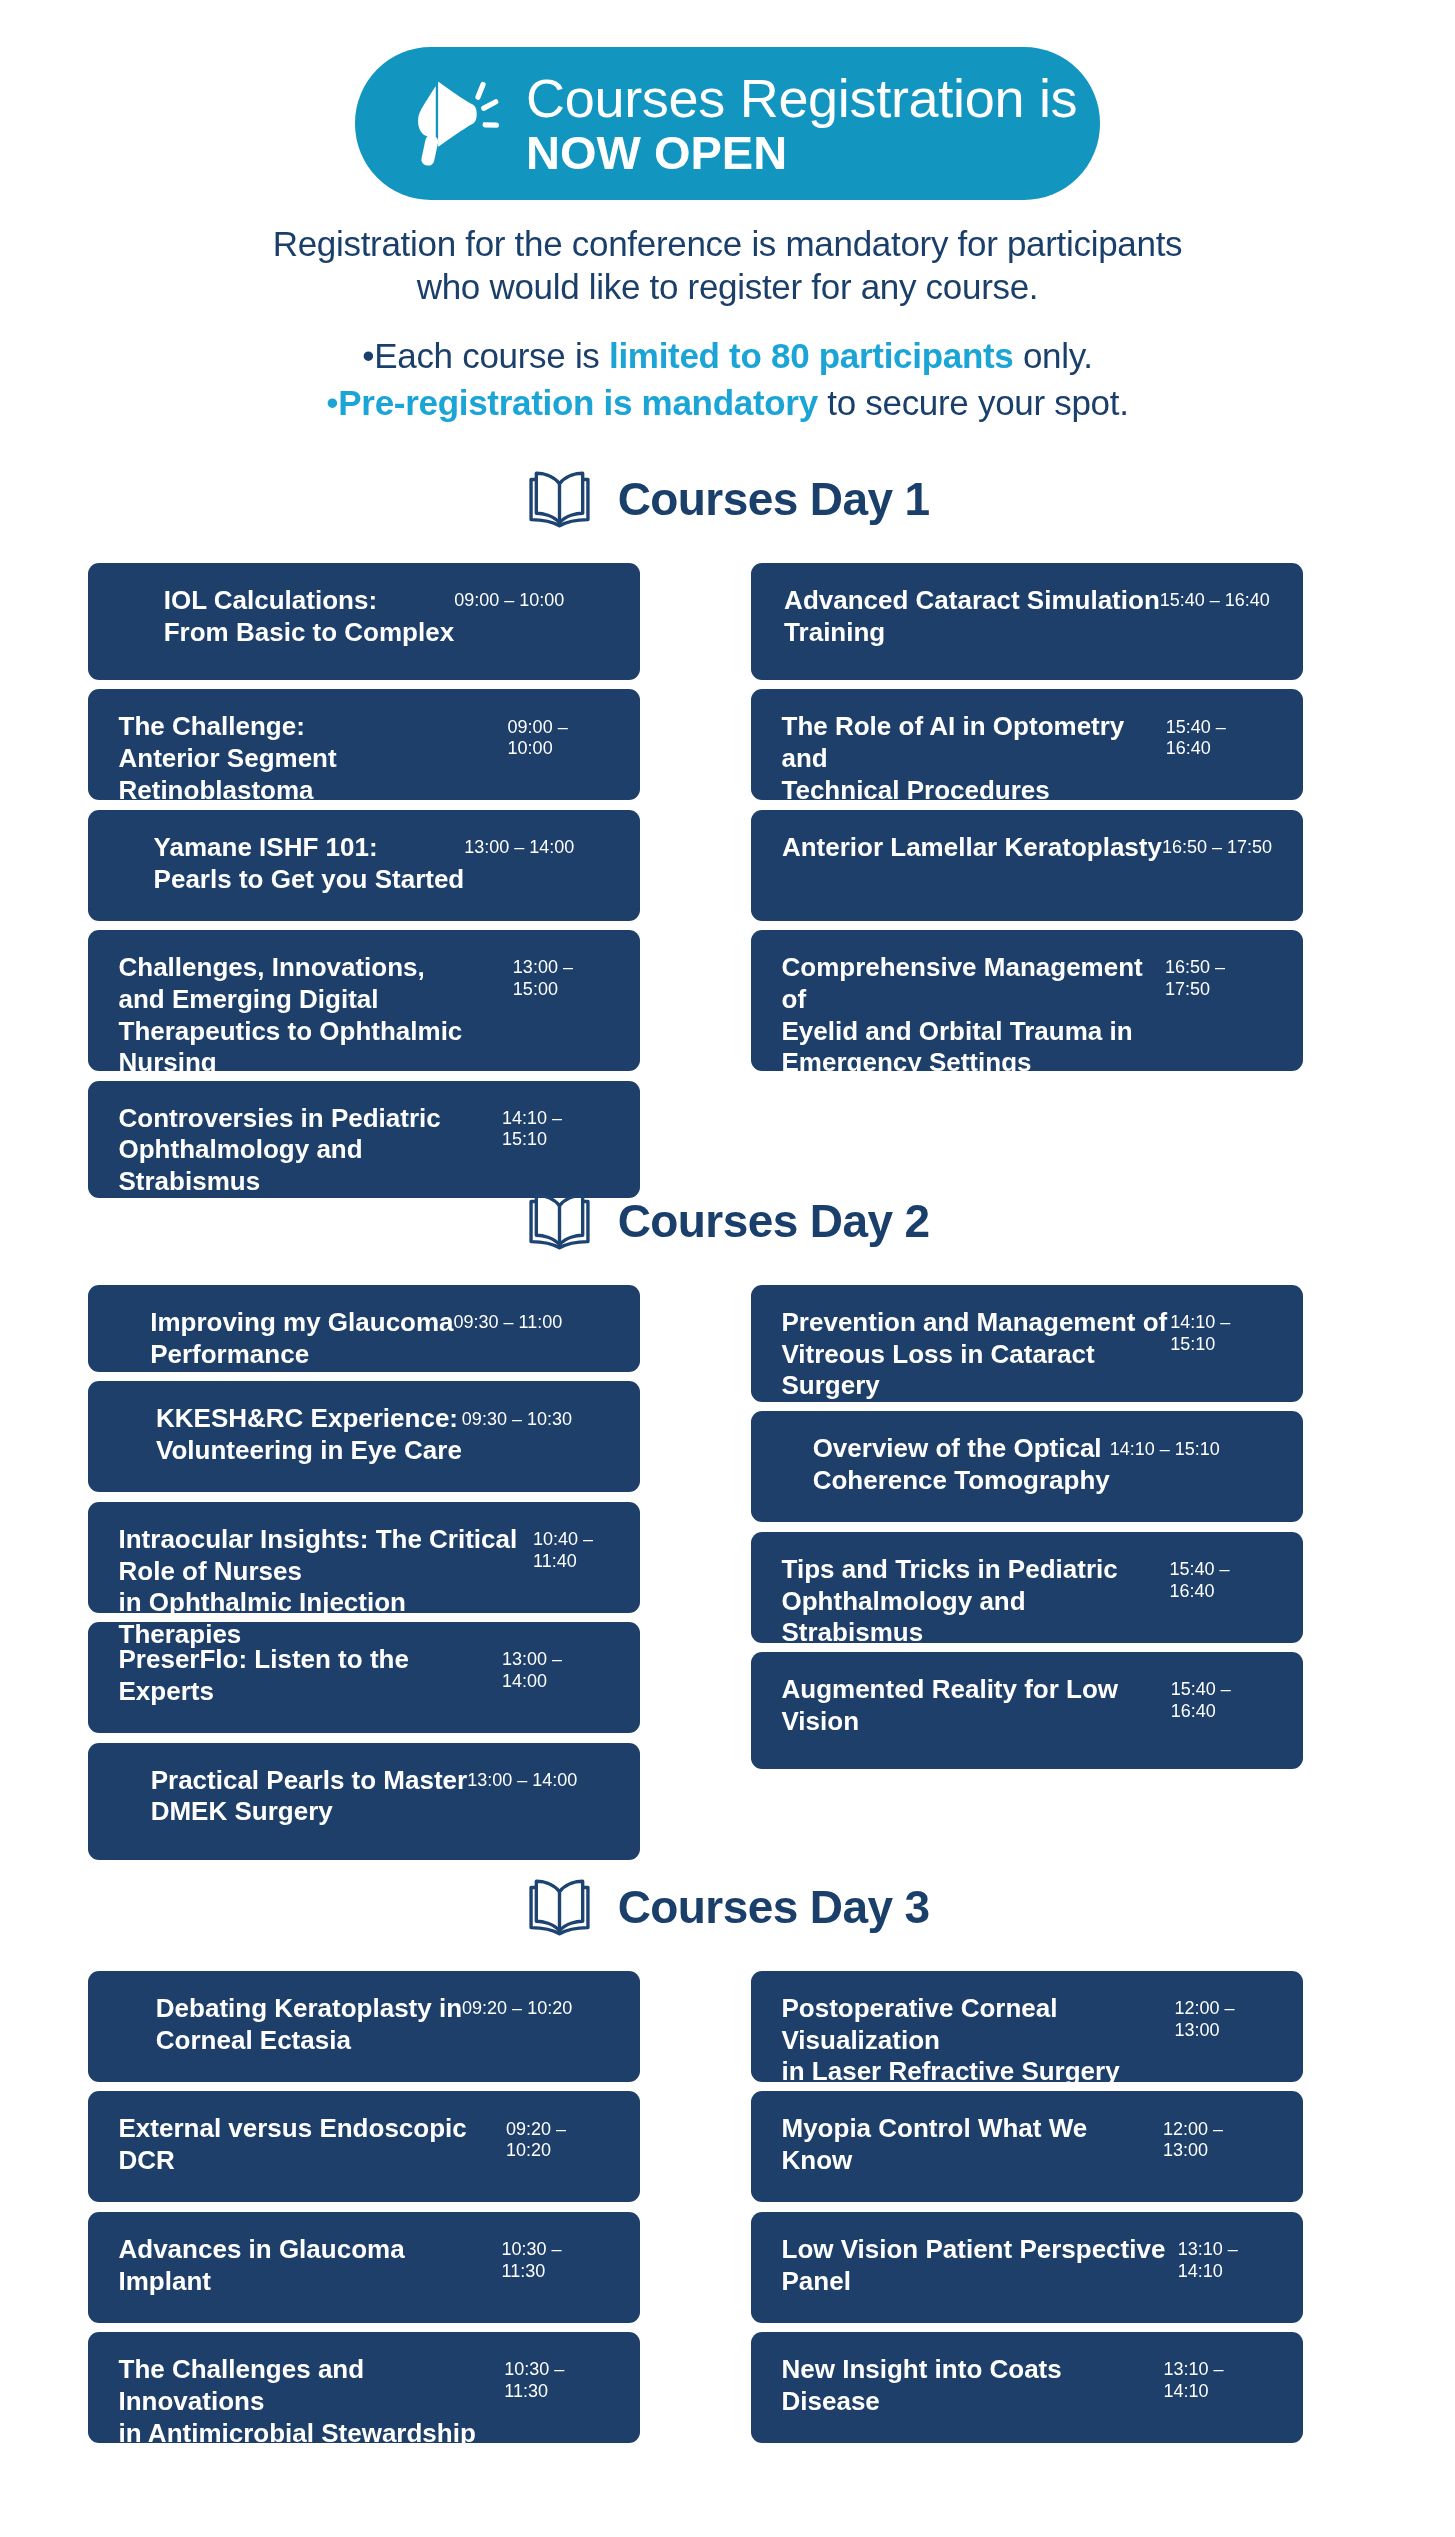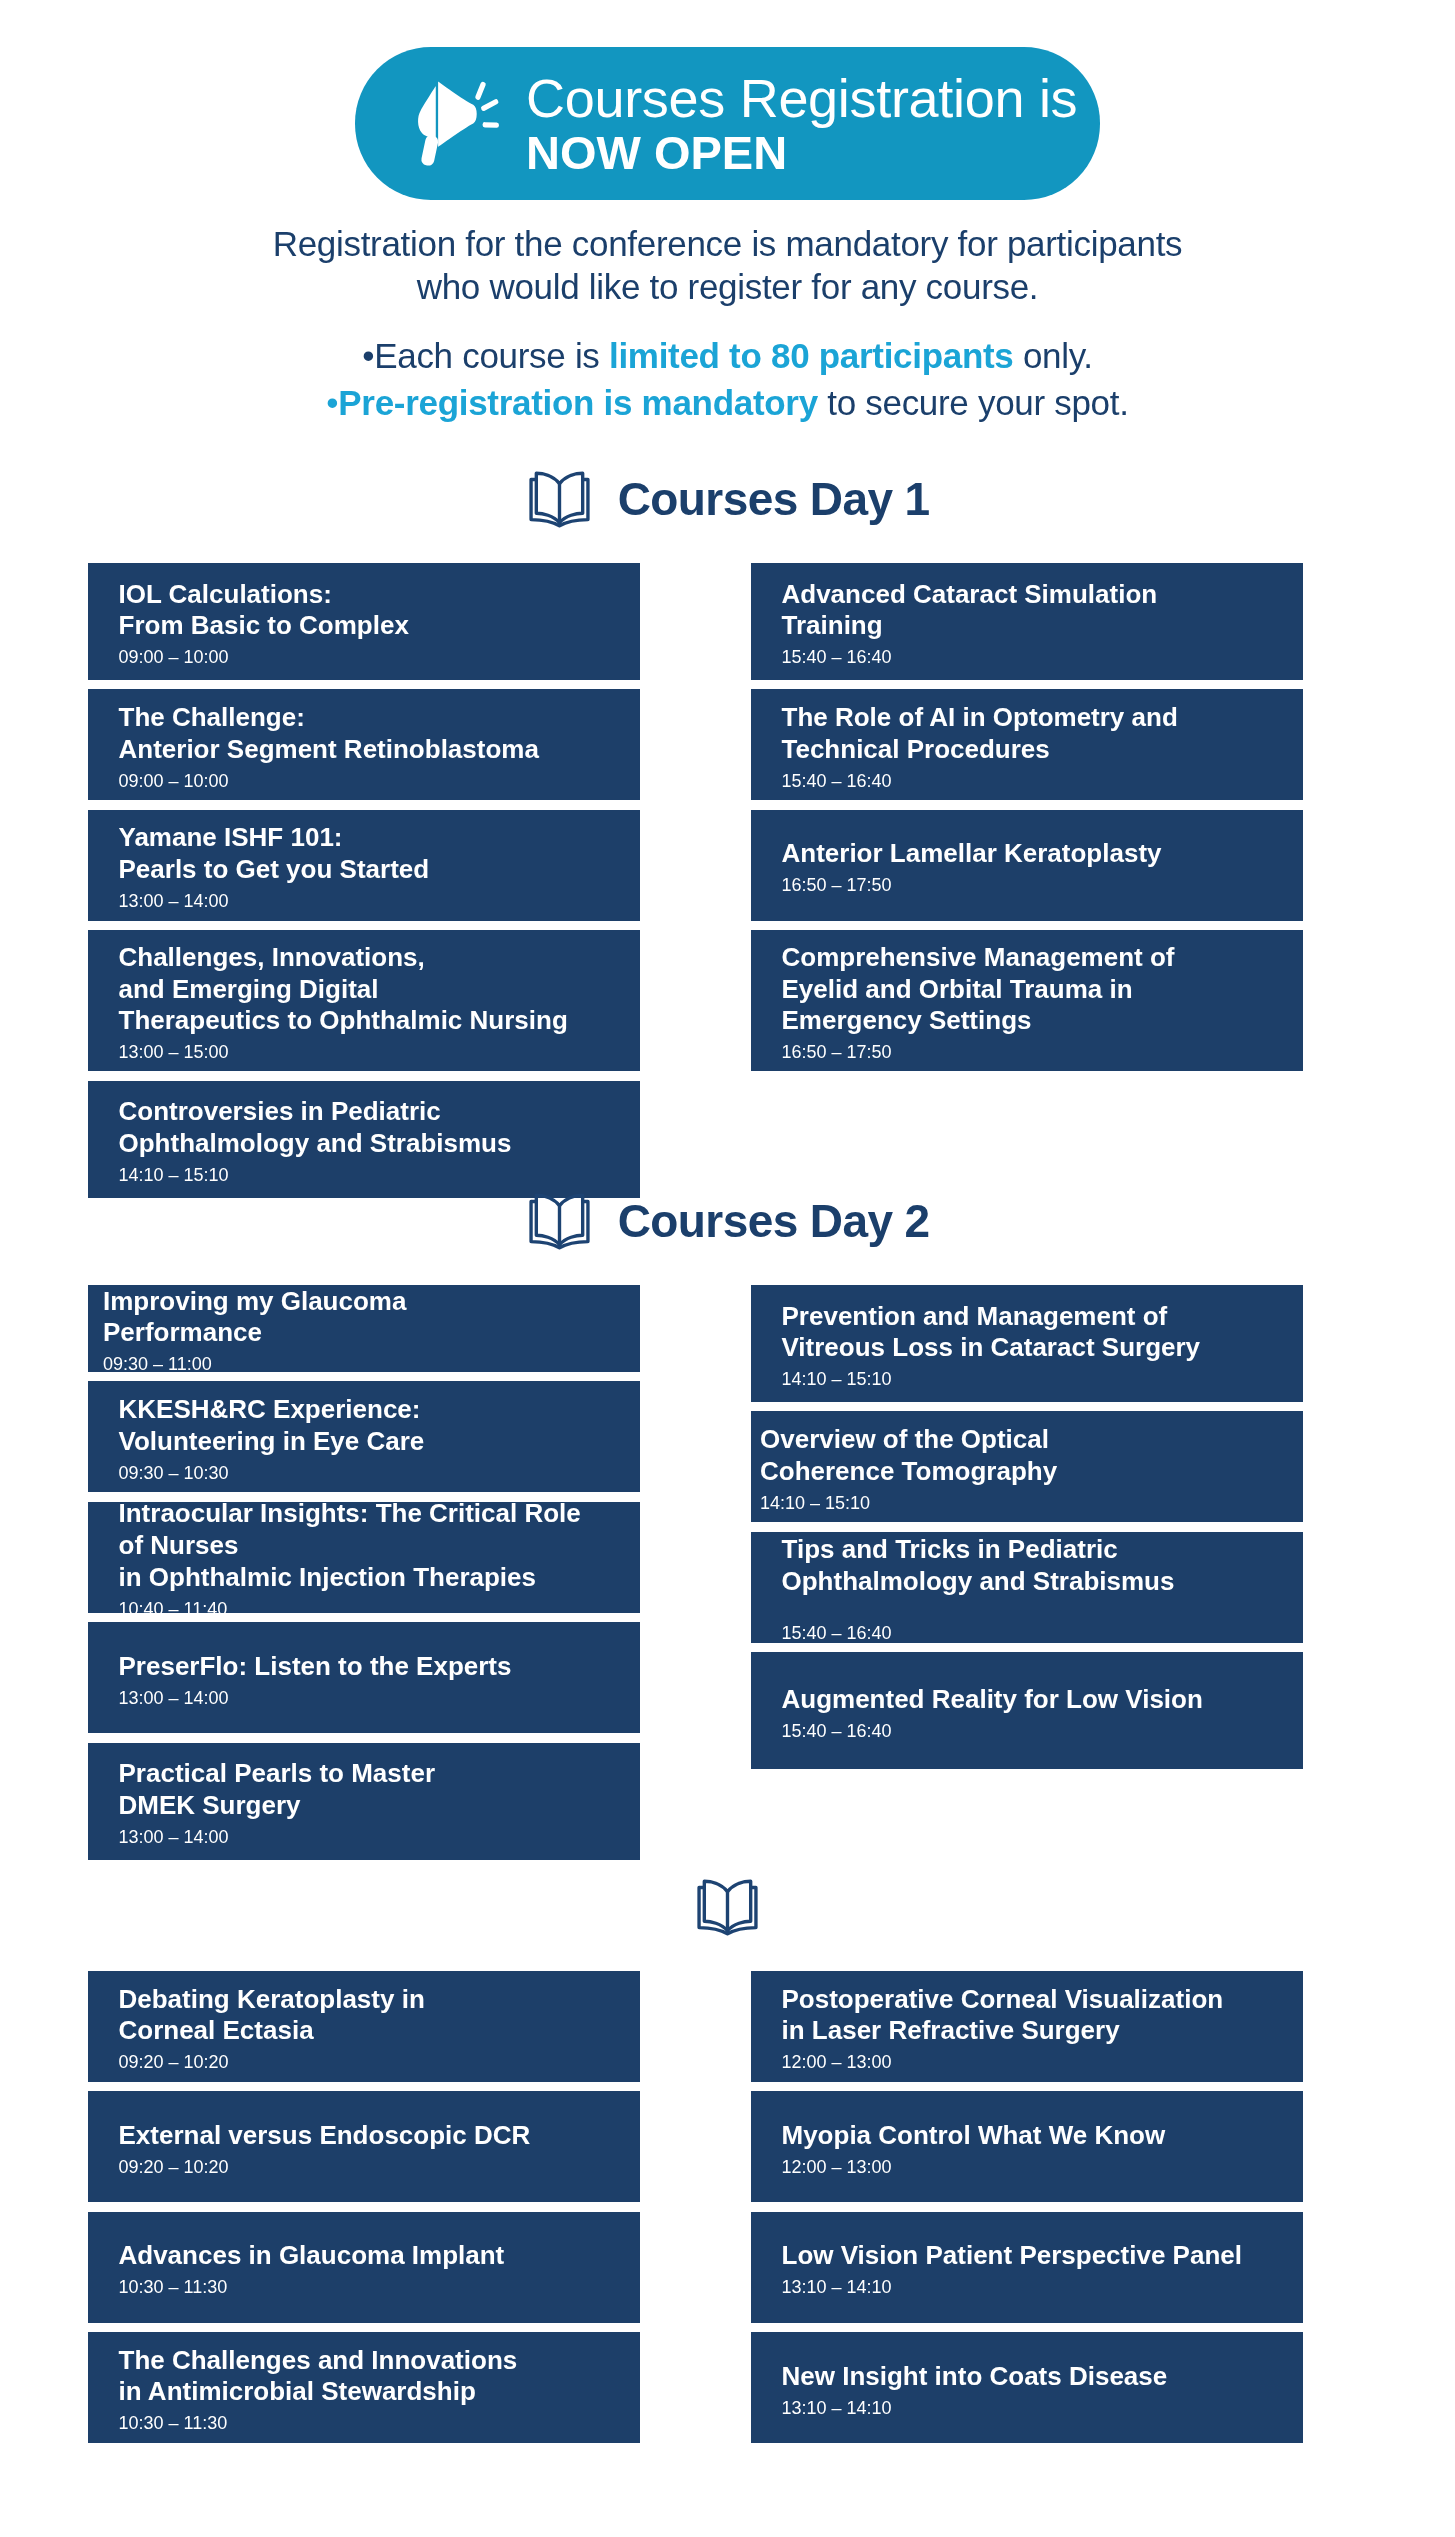--- a/index.html
+++ b/index.html
@@ -63,21 +63,21 @@
   
   .grid{position:absolute;left:88px;width:1215px;}
   .col{position:absolute;top:0;width:552px;}
   .col-left{left:0;}
   .col-right{left:663px;}
   .card{
     background:#1d3f69;
     box-sizing:border-box;
     padding:22px 30.5px 17.6px 30.5px;
     margin-bottom:9.4px;
-    display:flex;flex-direction:column;justify-content:center;
+    display:flex;flex-direction:row;justify-content:center;border-radius:11px;
   }
   .card-title{
     color:#ffffff;
     font-family:"Liberation Sans Narrow","Liberation Sans",sans-serif;
     font-weight:700;
     font-size:26px;
     line-height:1.22;
     letter-spacing:0px;
     white-space:pre-line;
   }
@@ -248,20 +248,21 @@
       </div>
     </div>
     <div class="day-head" style="top: 1877px;">
       <span class="book-icon"><svg viewBox="0 0 64 56" width="69" height="59" aria-hidden="true">
           <g fill="none" stroke="#1d4372" stroke-width="3.2" stroke-linejoin="round" stroke-linecap="round">
             <path d="M32 14 C26 6 16 4 10 4 L10 42 C16 42 26 44 32 51 C38 44 48 42 54 42 L54 4 C48 4 38 6 32 14 Z"></path>
             <path d="M32 14 L32 51"></path>
             <path d="M10 10 L5 10 L5 48 C12 48 24 49 32 54 C40 49 52 48 59 48 L59 10 L54 10"></path>
           </g>
         </svg></span>
+      <span class="day-title">Courses Day 3</span>
     </div>
     <div class="grid" style="top: 1971px;">
       <div class="col col-left">
         <div class="card" style="height: 111px;">
           <div class="card-title">Debating Keratoplasty in
 Corneal Ectasia</div>
           <div class="card-time">09:20 – 10:20</div>
         </div>
         <div class="card" style="height: 111px;">
           <div class="card-title">External versus Endoscopic DCR</div>

